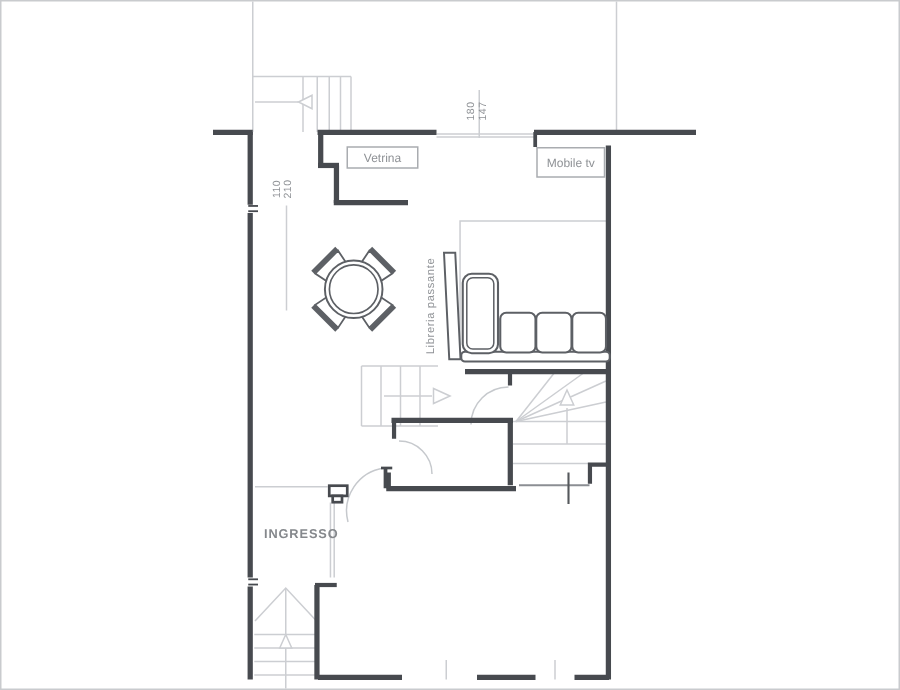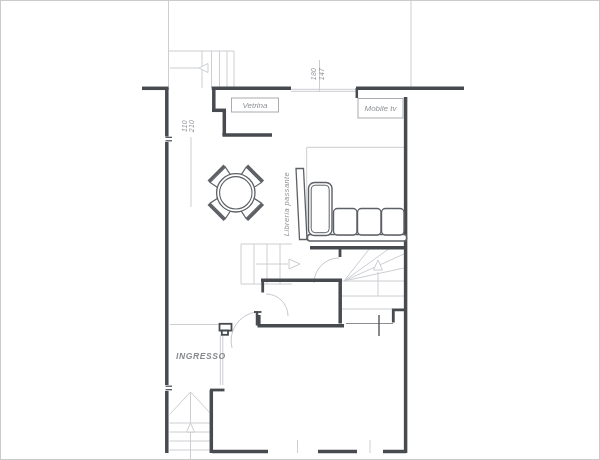--- a/index.html
+++ b/index.html
@@ -1,18 +1,18 @@
 <!DOCTYPE html>
 <html><head>
 <meta charset="utf-8">
 <style>
   html,body{margin:0;padding:0;background:#ffffff;}
   .canvas{
     position:relative;width:600px;height:460px;background:#ffffff;
-    font-family:"Liberation Sans",sans-serif;overflow:hidden;font-style:italic;
+    font-family:"Liberation Sans",sans-serif;overflow:hidden;
   }
   svg{display:block}
   svg text{font-family:"Liberation Sans",sans-serif;fill:#8f9296;}
   .lbl{font-size:8px;}
   .lbl-small{font-size:7px;letter-spacing:.3px;}
   .lbl-ingresso{font-size:8.5px;font-weight:600;letter-spacing:.6px;fill:#85888c;}
   .lbl-vert{font-size:7.5px;letter-spacing:.4px;}
 </style>
 </head>
 <body>

